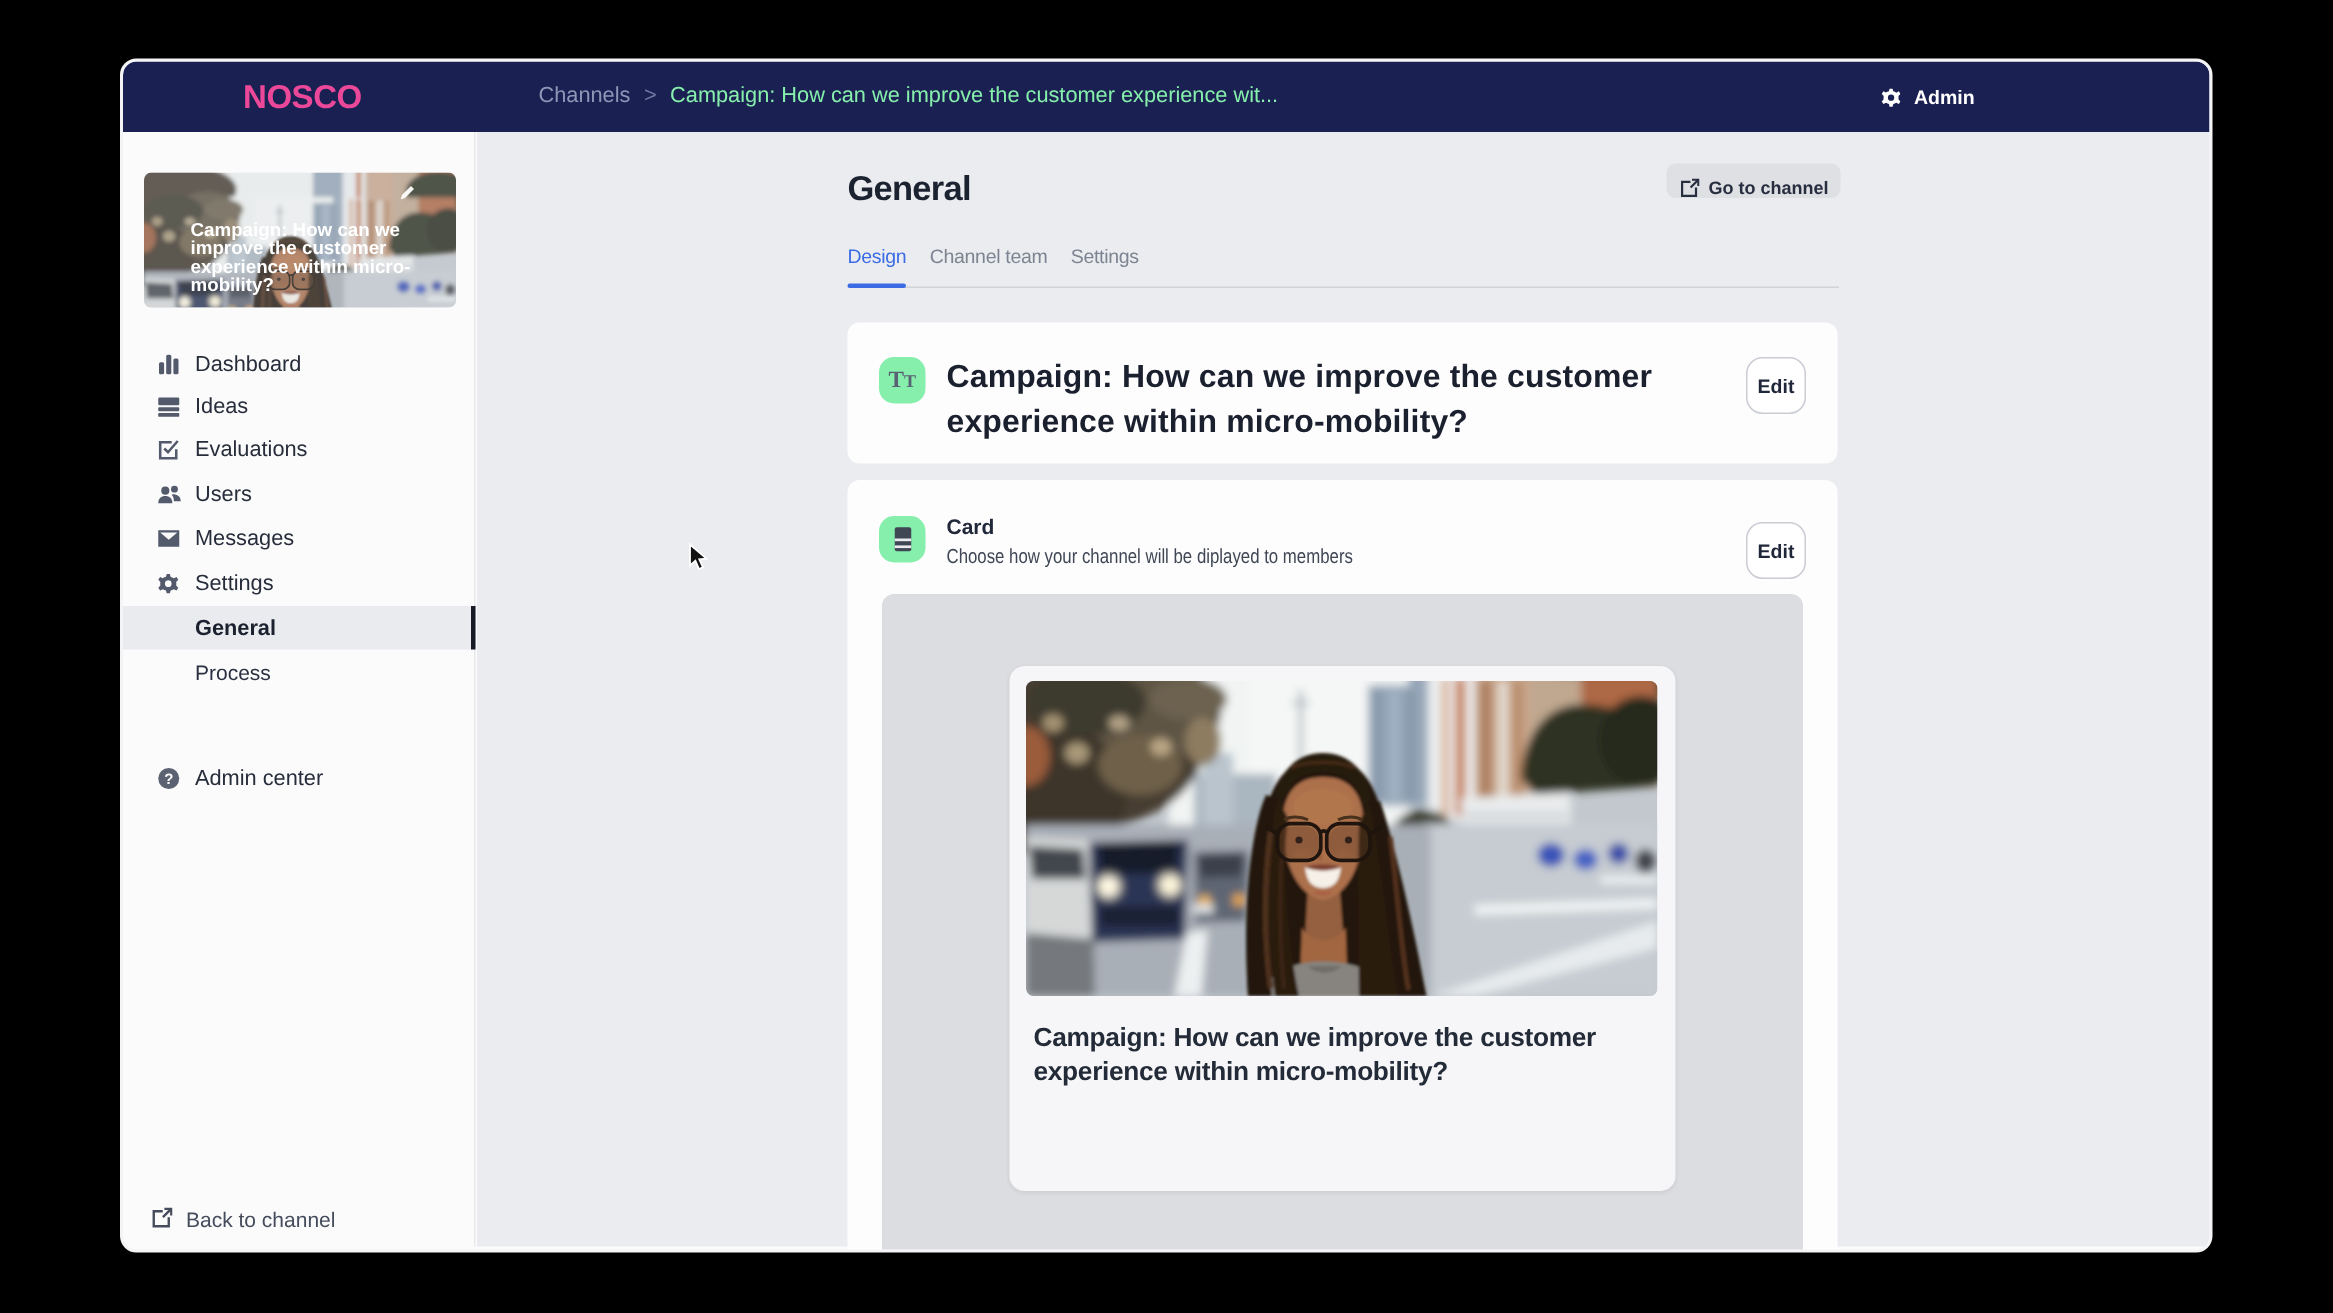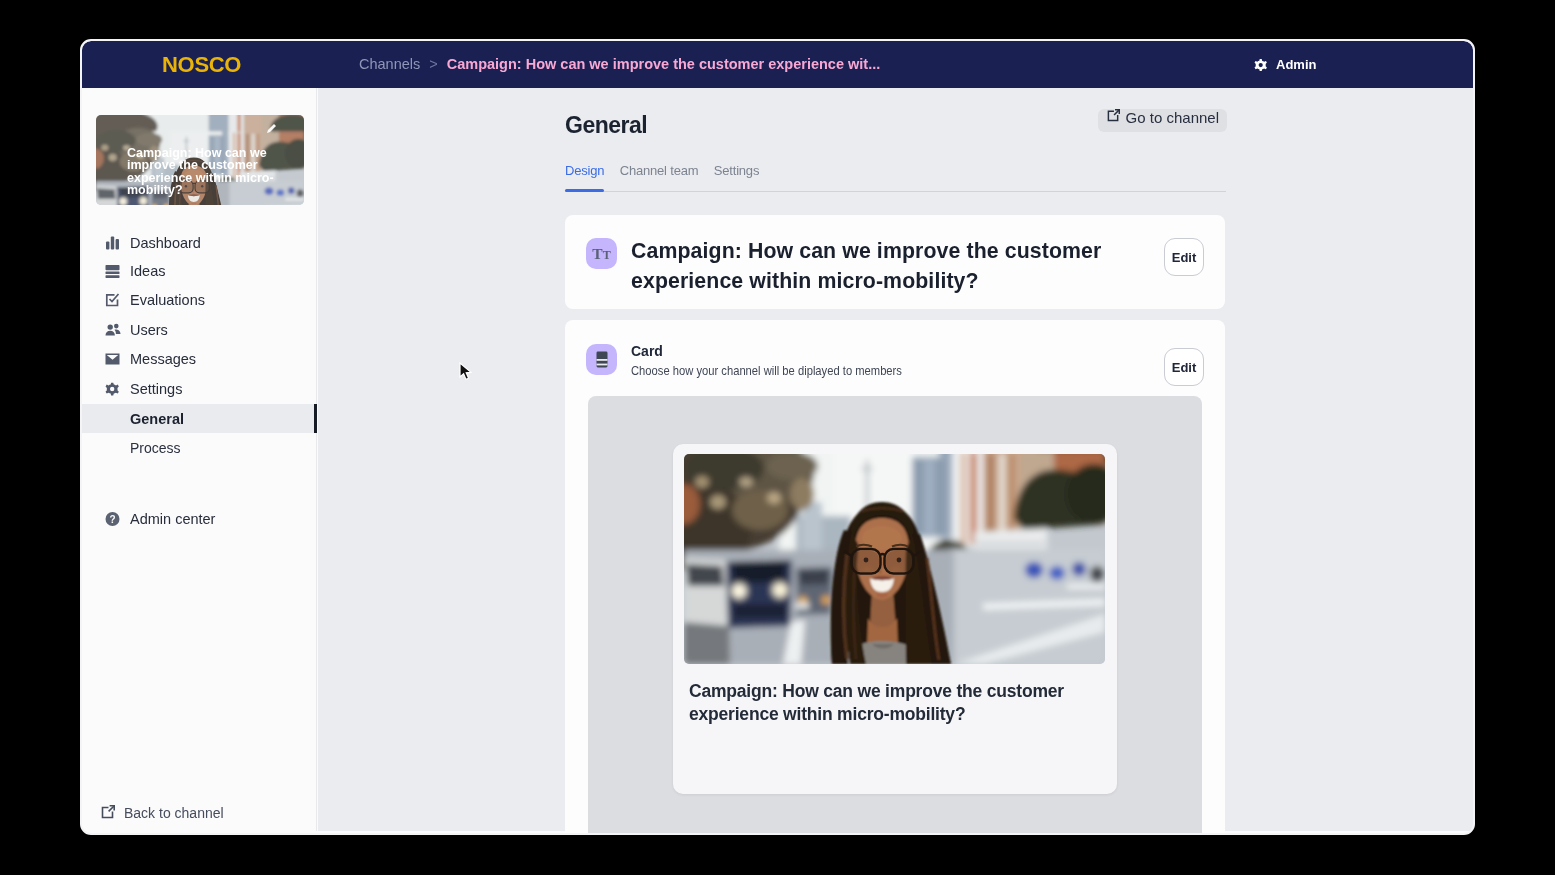--- a/index.html
+++ b/index.html
@@ -3,24 +3,24 @@
 <meta charset="utf-8">
 <style>
   * { margin:0; padding:0; box-sizing:border-box; }
   html,body { width:1555px; height:875px; background:#000; overflow:hidden;
     font-family:"Liberation Sans", sans-serif; }
   #win { position:absolute; left:80px; top:39px; width:1395px; height:796px;
     background:#fbfbfc; border:2px solid #f4f4f6; border-radius:11px; overflow:hidden; }
   
   #nav { position:absolute; left:0; top:0; width:1391px; height:47px; background:#1a2152;
     border-radius:9px 9px 0 0; }
-  #logo { position:absolute; left:80px; top:11px; color:#eab308; font-size:22px; font-weight:bold;
+  #logo { position:absolute; left:80px; top:11px; color:#ec4899; font-size:22px; font-weight:bold;
     letter-spacing:-0.3px; }
   #crumbs { position:absolute; left:277px; top:15px; font-size:14.5px; color:#8f96b8; }
-  #crumbs b { color:#f9a8d4; font-weight:bold; }
+  #crumbs b { color:#86efac; font-weight:normal; }
   #crumbs .sep { margin:0 9px; color:#6e77a0; }
   .navright { position:absolute; top:0; height:47px; display:flex; align-items:center;
     color:#fff; font-size:13px; font-weight:bold; }
   .navright svg { margin-right:8px; }
   
   #side { position:absolute; left:0; top:47px; width:235px; height:743px; background:#fbfbfc;
     border-right:1px solid #e9e9ec; }
   #thumb { position:absolute; left:14px; top:27px; width:208px; height:90px; border-radius:5px;
     overflow:hidden; }
   #thumb .ol { position:absolute; inset:0; background:rgba(205,208,214,0.22); }
@@ -35,31 +35,31 @@
   .mi.sel::after { content:""; position:absolute; right:0; top:0; width:3px; height:29px; background:#171b25; }
   .mi.sel .lb { font-weight:bold; color:#1b212e; }
   #back { position:absolute; left:19px; top:717px; display:flex; 
     font-size:14px; color:#454c5c; }
   #back svg { margin-right:9px; }
   
   #main { position:absolute; left:236px; top:47px; width:1155px; height:743px; background:#ebecef; }
   #col { position:absolute; left:247px; top:0; width:660px; }
   h1 { font-size:23px; letter-spacing:-0.5px; font-weight:bold; color:#1b2230; position:absolute; left:0; top:24px; }
   #goto { position:absolute; right:-2px; top:21px; height:23px; background:#dfe0e4; border-radius:6px;
-    display:flex; align-items:flex-start; padding:0 8px 0 9px; font-size:15px; font-weight:normal; color:#272e3f; }
+    display:flex; align-items:flex-end; padding:0 8px 0 9px; font-size:12px; font-weight:bold; color:#272e3f; }
   #goto svg { margin-right:6px; }
   #tabs { position:absolute; left:0; top:74px; font-size:13px; letter-spacing:-0.2px; line-height:17px; color:#7c8391; }
   #tabs span { margin-right:15.5px; }
   #tabs .on { color:#3b6ce6; }
   #tabrule { position:absolute; left:0; top:103px; width:661px; height:1px; background:#d2d3d8; }
   #tabbar { position:absolute; left:0; top:101px; width:39px; height:3px; background:#3b6ce6; border-radius:2px; }
   .card { position:absolute; left:0; width:660px; background:#fdfdfe; border-radius:8px; }
   #card1 { top:127px; height:94px; }
   #card2 { top:232px; height:560px; border-radius:8px 8px 0 0; }
-  .sqic { position:absolute; left:21px; top:23px; width:31px; height:31px; background:#c4b5fd;
+  .sqic { position:absolute; left:21px; top:23px; width:31px; height:31px; background:#86efac;
     border-radius:10px; display:flex; align-items:center; justify-content:center; }
   #card1 h2 { position:absolute; left:66px; top:22px; width:520px; font-size:21.3px;
     font-weight:bold; color:#1a202e; line-height:29.5px; letter-spacing:0.1px; }
   .edit { position:absolute; right:21px; width:40px; height:38px; background:#fff;
     border:1px solid #caccd4; border-radius:11px; display:flex; align-items:center;
     justify-content:center; font-size:13px; font-weight:bold; color:#20273a; }
   #card1 .edit { top:23px; }
   #card2 .edit { top:28px; }
   #card2 .hd { position:absolute; left:66px; top:23px; }
   #card2 .hd .t { font-size:14px; font-weight:bold; color:#21283a; }

